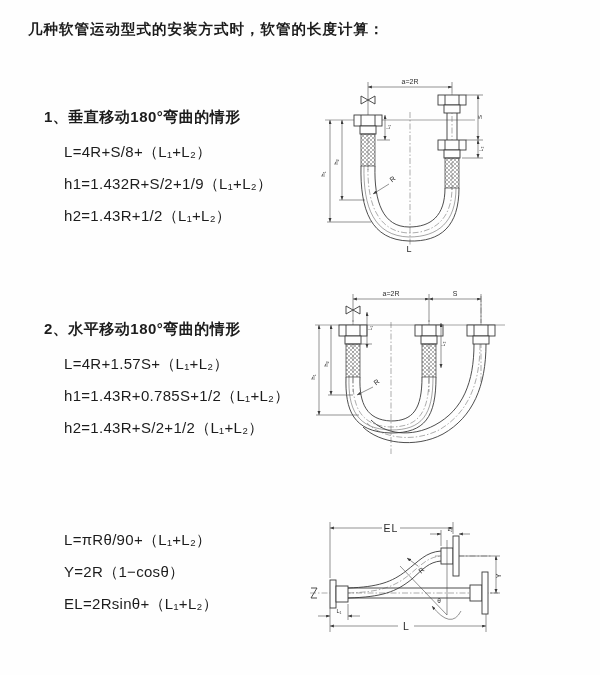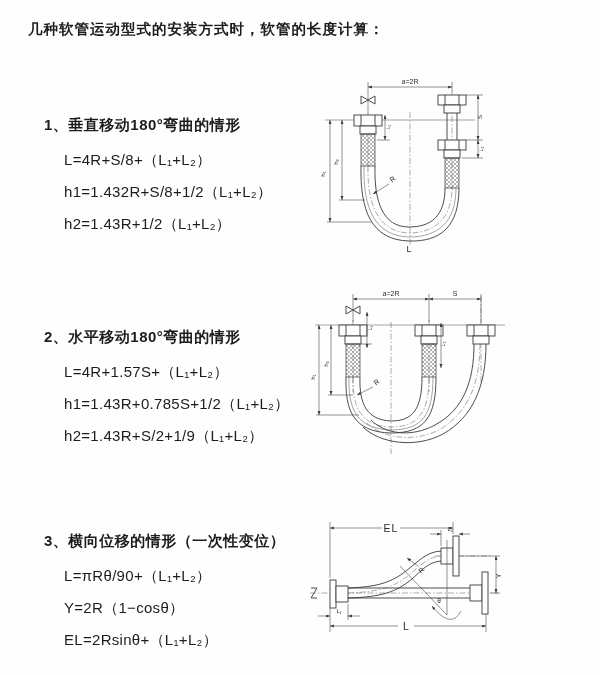--- a/index.html
+++ b/index.html
@@ -1,21 +1,21 @@
 <!DOCTYPE html>
 <html><head>
 <meta charset="utf-8">
 <style>
   html,body{margin:0;padding:0;background:#ffffff;}
   #page{
     position:relative;width:600px;height:675px;background:#fefefe;
     font-family:"Liberation Sans","DejaVu Sans",sans-serif;color:#1c1c1c;overflow:hidden;
   }
   .title{position:absolute;left:28px;top:20px;font-size:14.5px;font-weight:700;letter-spacing:1px;}
-  .section{position:absolute;left:44px;margin-top:8px;}
+  .section{position:absolute;left:44px;}
   .sec-heading{font-size:15px;font-weight:700;height:20px;margin-bottom:8px;letter-spacing:0.5px;}
   .formula{font-size:15px;line-height:32px;height:32px;margin-left:20px;letter-spacing:0.3px;white-space:nowrap;}
   .diagram{position:absolute;}
   svg{display:block;}
   svg text{font-family:"Liberation Sans","DejaVu Sans",sans-serif;fill:#2b2b2b;}
   .ol{stroke:#3a3a3a;stroke-width:0.9;fill:none;}
   .fit{stroke:#3a3a3a;stroke-width:0.9;fill:#fefefe;}
   .dim{stroke:#4a4a4a;stroke-width:0.6;fill:none;}
   .cl{stroke:#5a5a5a;stroke-width:0.5;fill:none;stroke-dasharray:6 2 1.5 2;}
   .thin{stroke:#4a4a4a;stroke-width:0.5;fill:none;}
@@ -23,21 +23,21 @@
 </head>
 <body>
 
 <div id="page">
 
   <div class="title">几种软管运动型式的安装方式时，软管的长度计算：</div>
 
   <div class="section" style="top:108px;">
     <div class="sec-heading">1、垂直移动180°弯曲的情形</div>
     <div class="formula">L=4R+S/8+（L₁+L₂）</div>
-    <div class="formula">h1=1.432R+S/8+1/2（L₁+L₂）</div>
+    <div class="formula">h1=1.432R+S/2+1/9（L₁+L₂）</div>
     <div class="formula">h2=1.43R+1/2（L₁+L₂）</div>
   </div>
 
   <div class="diagram" style="left:305px;top:70px;">
     <svg width="285" height="195" viewBox="0 0 285 195">
       <defs>
         <marker id="d1a" markerWidth="8" markerHeight="6" refX="6.5" refY="2.5" orient="auto-start-reverse">
           <path d="M0,0 L6.5,2.5 L0,5 Z" fill="#3a3a3a"></path>
         </marker>
         <pattern id="braid1" width="4" height="4" patternUnits="userSpaceOnUse">
@@ -103,21 +103,21 @@
       <text x="89" y="111" text-anchor="middle" font-size="7" transform="rotate(-38 89 111)">R</text>
 
       <text x="104" y="182" text-anchor="middle" font-size="9">L</text>
     </svg>
   </div>
 
   <div class="section" style="top:320px;">
     <div class="sec-heading">2、水平移动180°弯曲的情形</div>
     <div class="formula">L=4R+1.57S+（L₁+L₂）</div>
     <div class="formula">h1=1.43R+0.785S+1/2（L₁+L₂）</div>
-    <div class="formula">h2=1.43R+S/2+1/9（L₁+L₂）</div>
+    <div class="formula">h2=1.43R+S/2+1/2（L₁+L₂）</div>
   </div>
 
   <div class="diagram" style="left:295px;top:282px;">
     <svg width="300" height="180" viewBox="0 0 300 180">
       <defs>
         <marker id="d2a" markerWidth="8" markerHeight="6" refX="6.5" refY="2.5" orient="auto-start-reverse">
           <path d="M0,0 L6.5,2.5 L0,5 Z" fill="#3a3a3a"></path>
         </marker>
         <pattern id="braid2" width="4" height="4" patternUnits="userSpaceOnUse">
           <path d="M0,4 L4,0 M0,0 L4,4" stroke="#6a6a6a" stroke-width="0.5"></path>
@@ -179,21 +179,20 @@
       <text x="77" y="46" text-anchor="middle" font-size="5" transform="rotate(-90 77 46)">L₁</text>
       <line class="dim" x1="146" y1="41" x2="146" y2="86" marker-start="url(#d2a)" marker-end="url(#d2a)"></line>
       <text x="150" y="62" text-anchor="middle" font-size="5" transform="rotate(-90 150 62)">L₂</text>
 
       <line class="dim" x1="78" y1="105" x2="62" y2="113" marker-end="url(#d2a)"></line>
       <text x="83" y="102" text-anchor="middle" font-size="7" transform="rotate(-38 83 102)">R</text>
     </svg>
   </div>
 
   <div class="section" style="top:524px;">
-    <div class="sec-heading">3、横向位移的情形（一次性变位）</div>
     <div class="formula">L=πRθ/90+（L₁+L₂）</div>
     <div class="formula">Y=2R（1−cosθ）</div>
     <div class="formula">EL=2Rsinθ+（L₁+L₂）</div>
   </div>
 
   <div class="diagram" style="left:302px;top:508px;">
     <svg width="296" height="140" viewBox="0 0 296 140">
       <defs>
         <marker id="d3a" markerWidth="8" markerHeight="6" refX="6.5" refY="2.5" orient="auto-start-reverse">
           <path d="M0,0 L6.5,2.5 L0,5 Z" fill="#3a3a3a"></path>

